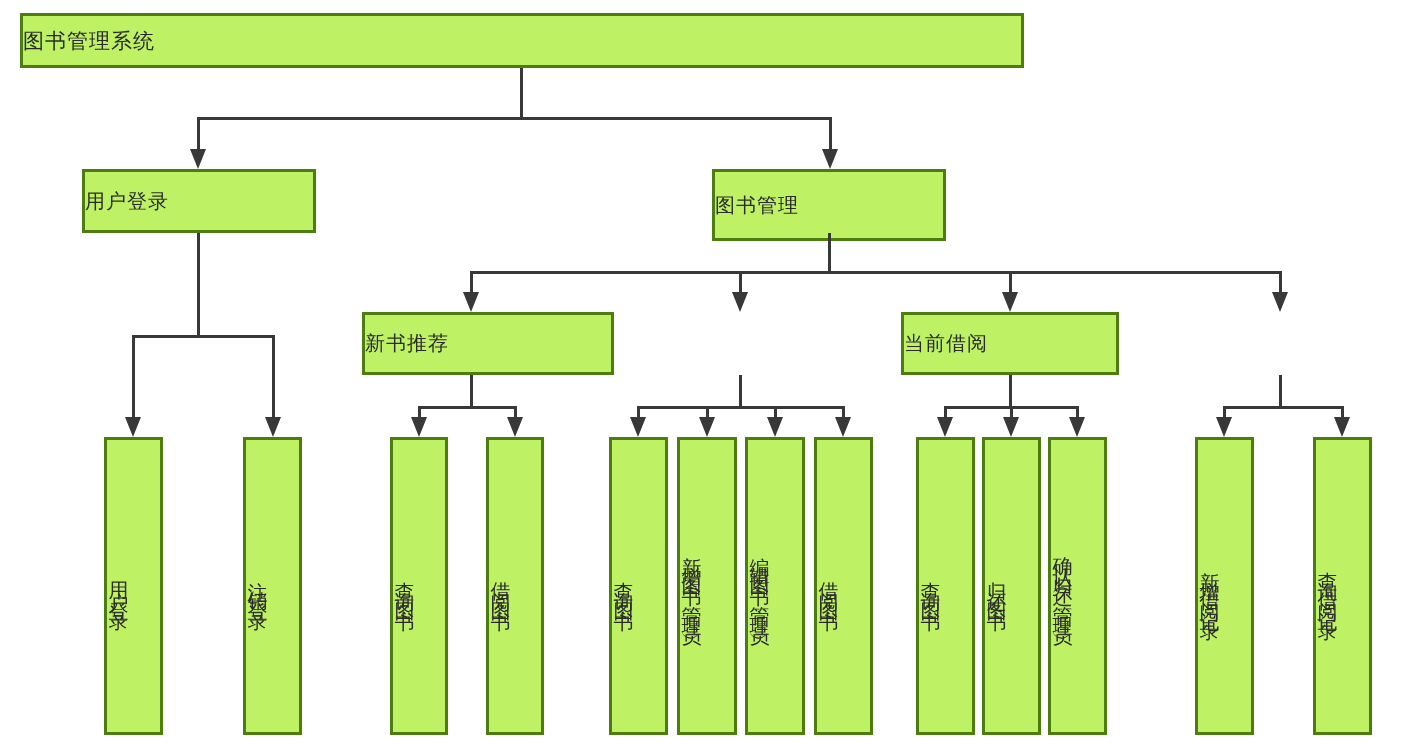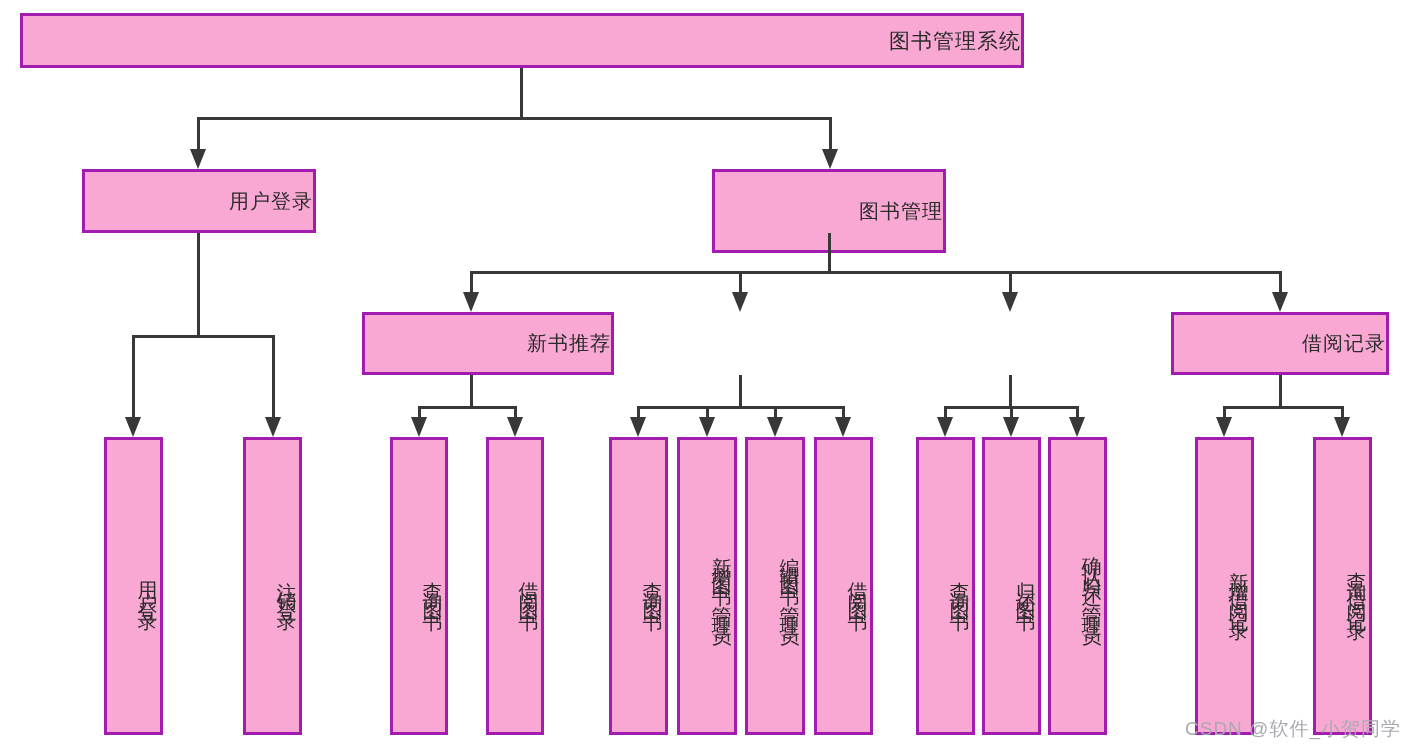--- a/index.html
+++ b/index.html
@@ -6,23 +6,23 @@
   #stage{
     position:relative;
     width:1405px;height:747px;
     background:#ffffff;
     font-family:"Liberation Sans","DejaVu Sans",sans-serif;
     overflow:hidden;
   }
   .box{
     position:absolute;
     box-sizing:border-box;
-    background:#f9a8d4;
-    border:3px solid #a21caf;
-    display:flex;align-items:center;justify-content:flex-end;
+    background:#bef264;
+    border:3px solid #4d7c0f;
+    display:flex;align-items:center;justify-content:flex-start;
     color:#2b2b2b;
   }
   .hlabel{font-size:20px;letter-spacing:1px;white-space:nowrap;}
   .root-label{font-size:21px;letter-spacing:1px;}
   .leaf{top:437px;width:59px;height:298px;}
   .vtext{
     writing-mode:vertical-rl;
     text-orientation:mixed;
     font-size:20px;
     letter-spacing:10px;
@@ -51,29 +51,29 @@
 
 <div id="stage">
 
   <div class="box" style="left:20px;top:13px;width:1004px;height:55px;">
     <span class="root-label">图书管理系统</span>
   </div>
 
   <div class="box" style="left:82px;top:169px;width:234px;height:64px;">
     <span class="hlabel">用户登录</span>
   </div>
-  <div class="box" style="left:712px;top:169px;width:234px;height:84px;">
+  <div class="box" style="left:712px;top:169px;width:234px;height:72px;">
     <span class="hlabel">图书管理</span>
   </div>
 
   <div class="box" style="left:362px;top:312px;width:252px;height:63px;">
     <span class="hlabel">新书推荐</span>
   </div>
-  <div class="box" style="left:1171px;top:312px;width:218px;height:63px;">
-    <span class="hlabel">借阅记录</span>
+  <div class="box" style="left:901px;top:312px;width:218px;height:63px;">
+    <span class="hlabel">当前借阅</span>
   </div>
 
   <div class="box leaf" style="left:104px;">
     <span class="vtext">用户登录</span>
   </div>
   <div class="box leaf" style="left:243px;">
     <span class="vtext">注销登录</span>
   </div>
 
   <div class="box leaf" style="left:390px;width:58px;">
@@ -165,15 +165,14 @@
   <i class="v" style="left:1076px;top:406px;height:12px;"></i>
   <i class="a" style="left:1069px;top:417px;"></i>
 
   <i class="v" style="left:1279px;top:375px;height:33px;"></i>
   <i class="h" style="left:1223px;top:406px;width:121px;"></i>
   <i class="v" style="left:1223px;top:406px;height:12px;"></i>
   <i class="a" style="left:1216px;top:417px;"></i>
   <i class="v" style="left:1341px;top:406px;height:12px;"></i>
   <i class="a" style="left:1334px;top:417px;"></i>
 
-  <div class="watermark">CSDN @软件_小贺同学</div>
 
 </div>
 
 </body></html>

